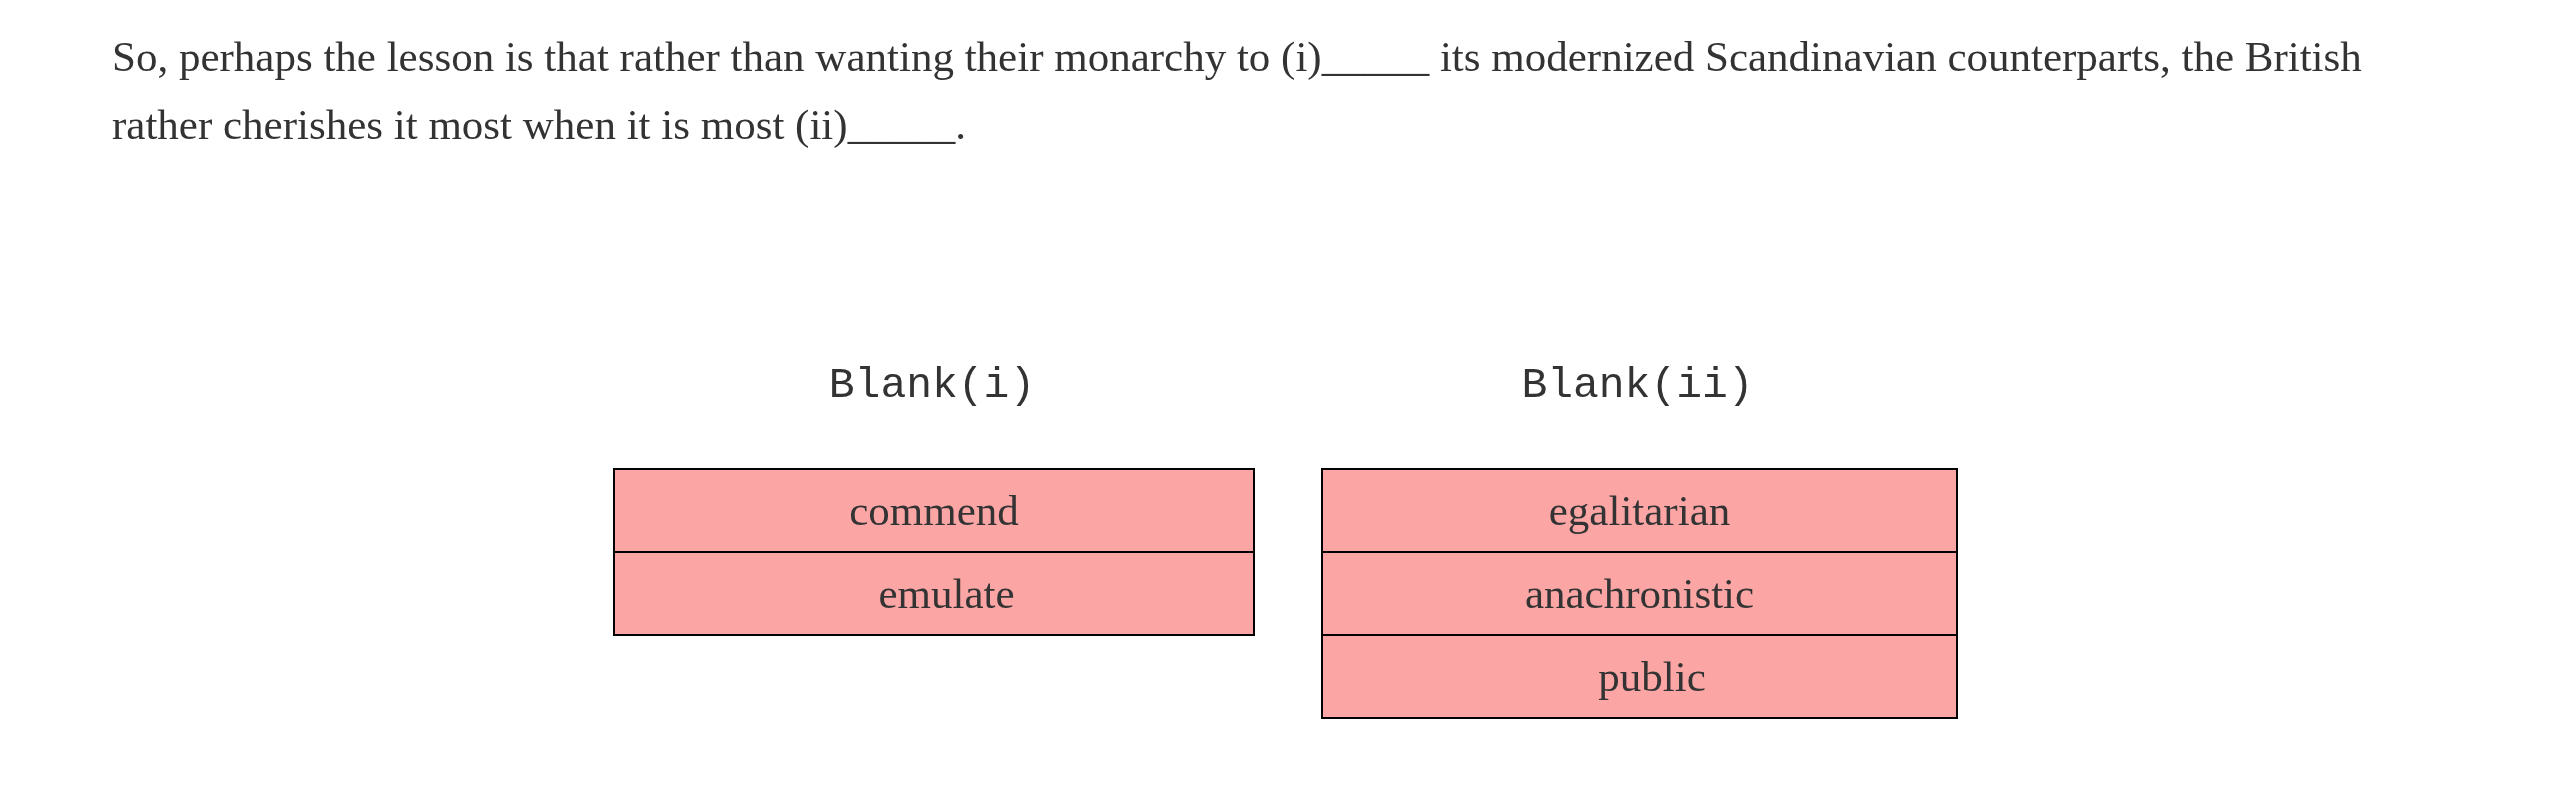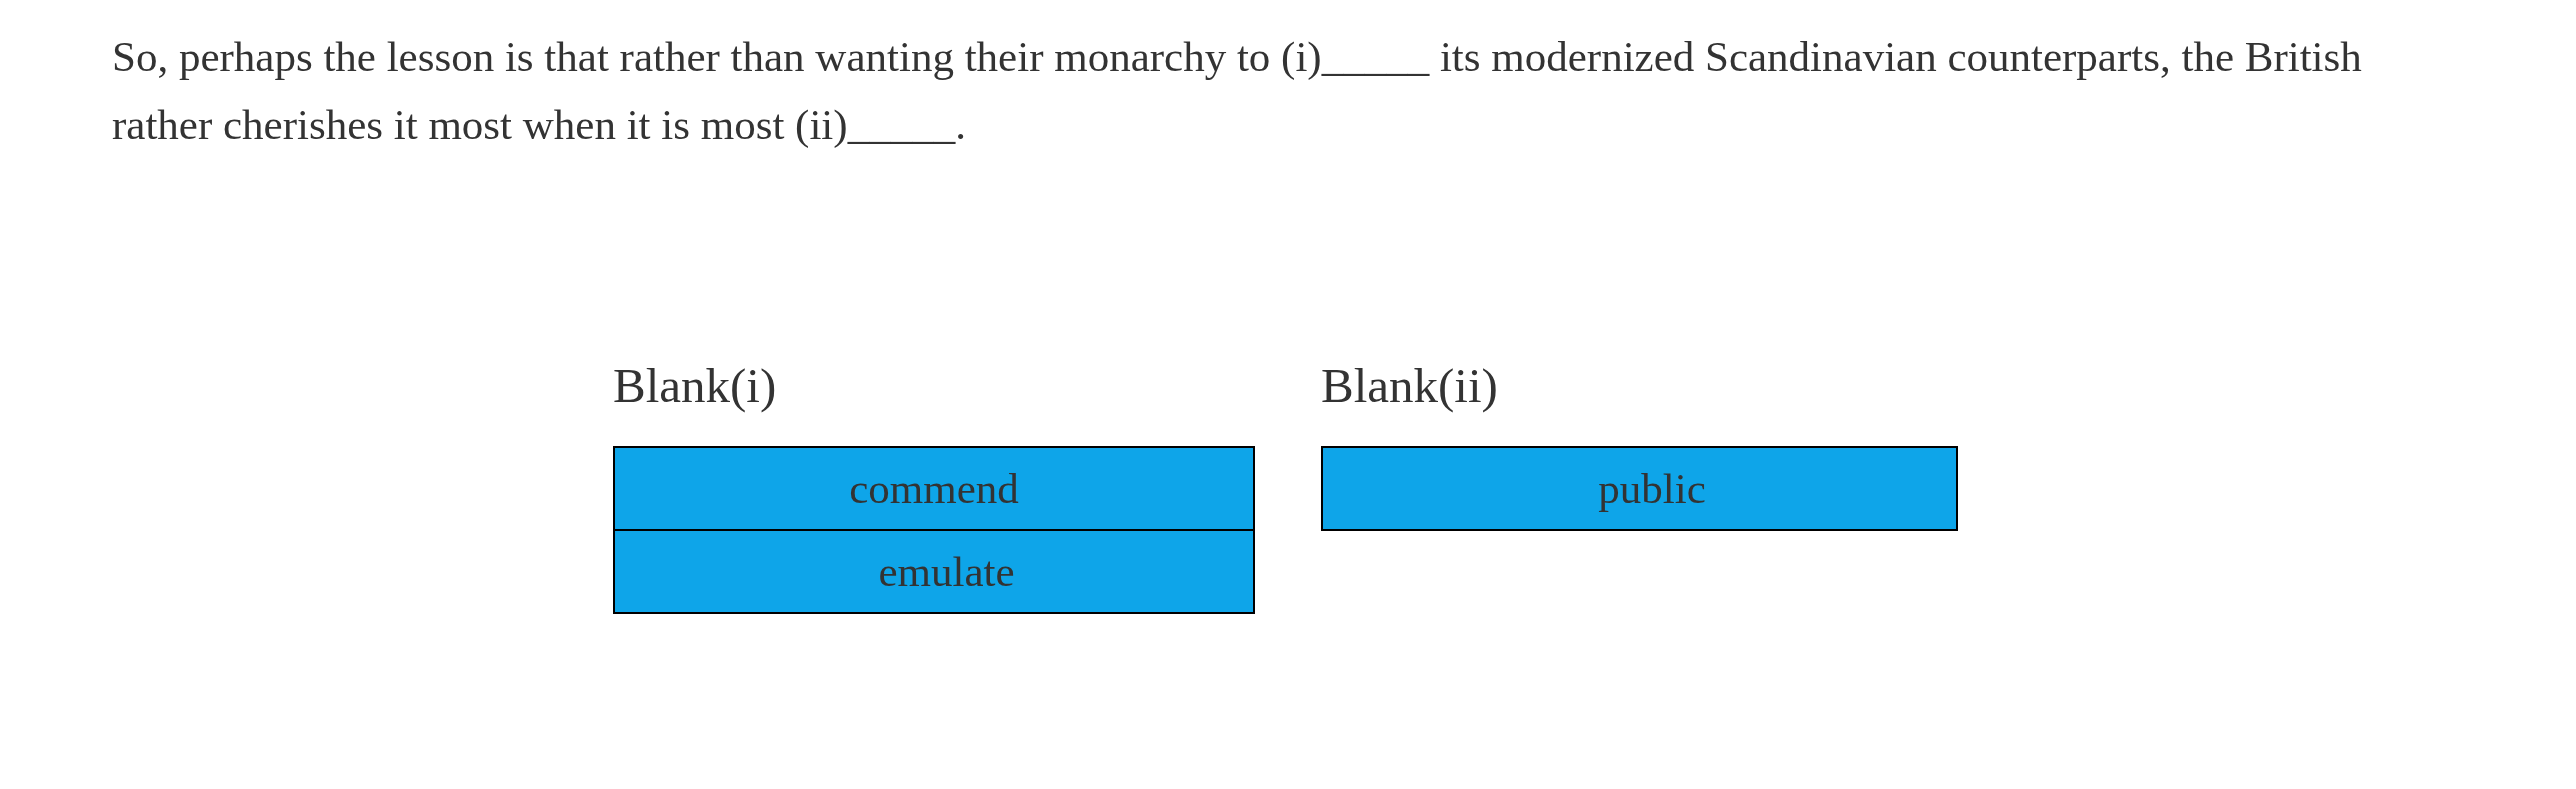--- a/index.html
+++ b/index.html
@@ -20,31 +20,32 @@
     left: 112px;
     top: 23px;
     width: 2328px;
     font-size: 43px;
     line-height: 68px;
     white-space: nowrap;
   }
   .blank-label {
     position: absolute;
     top: 361px;
-    font-size: 49px;
+    font-size: 43px;
     line-height: 49px;
-    text-align: left;
+    text-align: center;
+    font-family: Liberation Mono, monospace;
   }
   #label-i  { left: 613px;  width: 638px; }
   #label-ii { left: 1321px; width: 633px; }
   .choice-table {
     position: absolute;
-    top: 446px;
+    top: 468px;
     border: 2.4px solid #000000;
-    background: #0ea5e9;
+    background: #fca5a5;
   }
   #table-i  { left: 613px;  width: 638px; }
   #table-ii { left: 1321px; width: 633px; }
   .choice-row {
     box-sizing: border-box;
     height: 83px;
     border-bottom: 2.4px solid #000000;
     display: flex;
     align-items: center;
     justify-content: center;
@@ -70,17 +71,19 @@
   <div class="blank-label" id="label-i">Blank(i)</div>
 
   <div class="blank-label" id="label-ii">Blank(ii)</div>
 
   <div class="choice-table" id="table-i">
     <div class="choice-row">commend</div>
     <div class="choice-row">emulate</div>
   </div>
 
   <div class="choice-table" id="table-ii">
+    <div class="choice-row">egalitarian</div>
+    <div class="choice-row">anachronistic</div>
     <div class="choice-row">public</div>
   </div>
 
 </main>
 
 
 </body></html>

